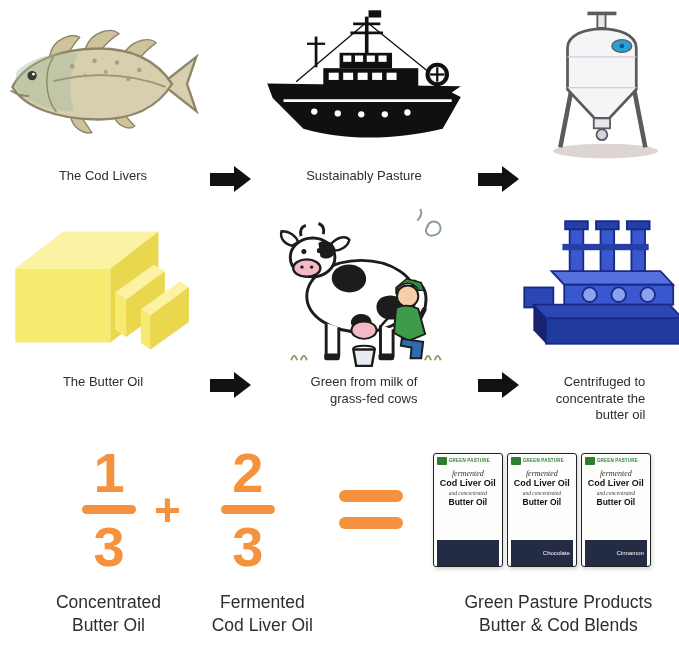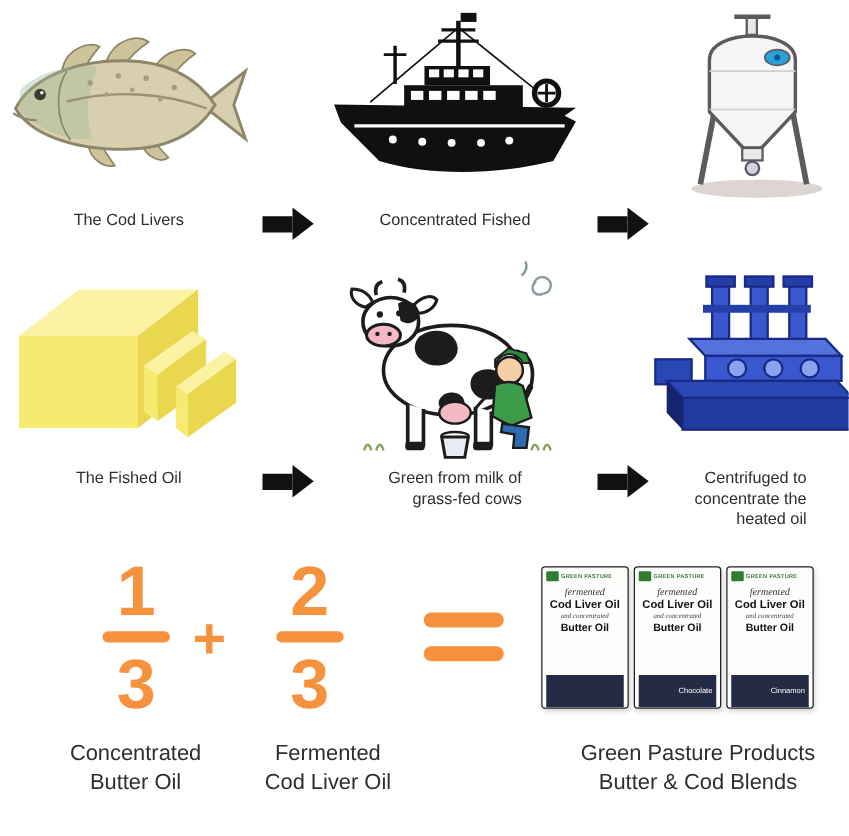--- a/index.html
+++ b/index.html
@@ -133,21 +133,21 @@
           <line x1="196" y1="64" x2="196" y2="80" stroke="#101010" stroke-width="2.5"></line>
           <path d="M8,82 L222,85 L212,92 L222,97 L202,132 C150,145 90,145 48,132 L14,98 Z" fill="#101010"></path>
           <line x1="26" y1="101" x2="212" y2="101" stroke="#fff" stroke-width="3"></line>
           <circle cx="60" cy="113" r="3.5" fill="#fff"></circle>
           <circle cx="86" cy="115" r="3.5" fill="#fff"></circle>
           <circle cx="112" cy="116" r="3.5" fill="#fff"></circle>
           <circle cx="138" cy="116" r="3.5" fill="#fff"></circle>
           <circle cx="163" cy="114" r="3.5" fill="#fff"></circle>
         </svg>
       </div>
-      <div class="lbl">Concentrated Fished</div>
+      <div class="lbl">Sustainably Pasture</div>
     </div>
 
     <div class="arrow-col" style="width:56px">
       <div class="arrow">
           <span class="bar"></span>
           <span class="head"></span>
         </div>
     </div>
 
     <div class="step" style="width:149px">
@@ -179,21 +179,21 @@
           <polygon points="10,60 113,60 113,140 10,140" fill="#F6EA70"></polygon>
           <polygon points="113,60 165,20 165,100 113,140" fill="#E9D74E"></polygon>
           <polygon points="118,86 160,56 172,63 130,94" fill="#FBF3A3"></polygon>
           <polygon points="130,94 172,63 172,104 130,134" fill="#E9D74E"></polygon>
           <polygon points="118,86 130,94 130,134 118,126" fill="#F6EA70"></polygon>
           <polygon points="146,104 188,74 198,80 156,111" fill="#FBF3A3"></polygon>
           <polygon points="156,111 198,80 198,118 156,148" fill="#E9D74E"></polygon>
           <polygon points="146,104 156,111 156,148 146,140" fill="#F6EA70"></polygon>
         </svg>
       </div>
-      <div class="lbl">The Fished Oil</div>
+      <div class="lbl">The Butter Oil</div>
     </div>
 
     <div class="arrow-col" style="width:56px">
       <div class="arrow">
           <span class="bar"></span>
           <span class="head"></span>
         </div>
     </div>
 
     <div class="step" style="width:212px">
@@ -260,21 +260,21 @@
           <circle cx="80" cy="86" r="8" fill="#8aa2ef" stroke="#182a85" stroke-width="2"></circle>
           <circle cx="112" cy="86" r="8" fill="#8aa2ef" stroke="#182a85" stroke-width="2"></circle>
           <circle cx="144" cy="86" r="8" fill="#8aa2ef" stroke="#182a85" stroke-width="2"></circle>
           <polygon points="18,97 168,97 182,112 32,112" fill="#2b47b5" stroke="#182a85" stroke-width="2"></polygon>
           <rect x="32" y="112" width="150" height="28" fill="#203a9e" stroke="#182a85" stroke-width="2"></rect>
           <polygon points="18,97 32,112 32,140 18,125" fill="#16246f"></polygon>
         </svg>
       </div>
       <div class="lbl">Centrifuged to
 concentrate the
-heated oil</div>
+butter oil</div>
     </div>
   </div>
 
   <div class="eqrow">
     <div class="frac">
       <div>1</div>
       <div class="fbar"></div>
       <div>3</div>
     </div>
     <div class="plus">+</div>

